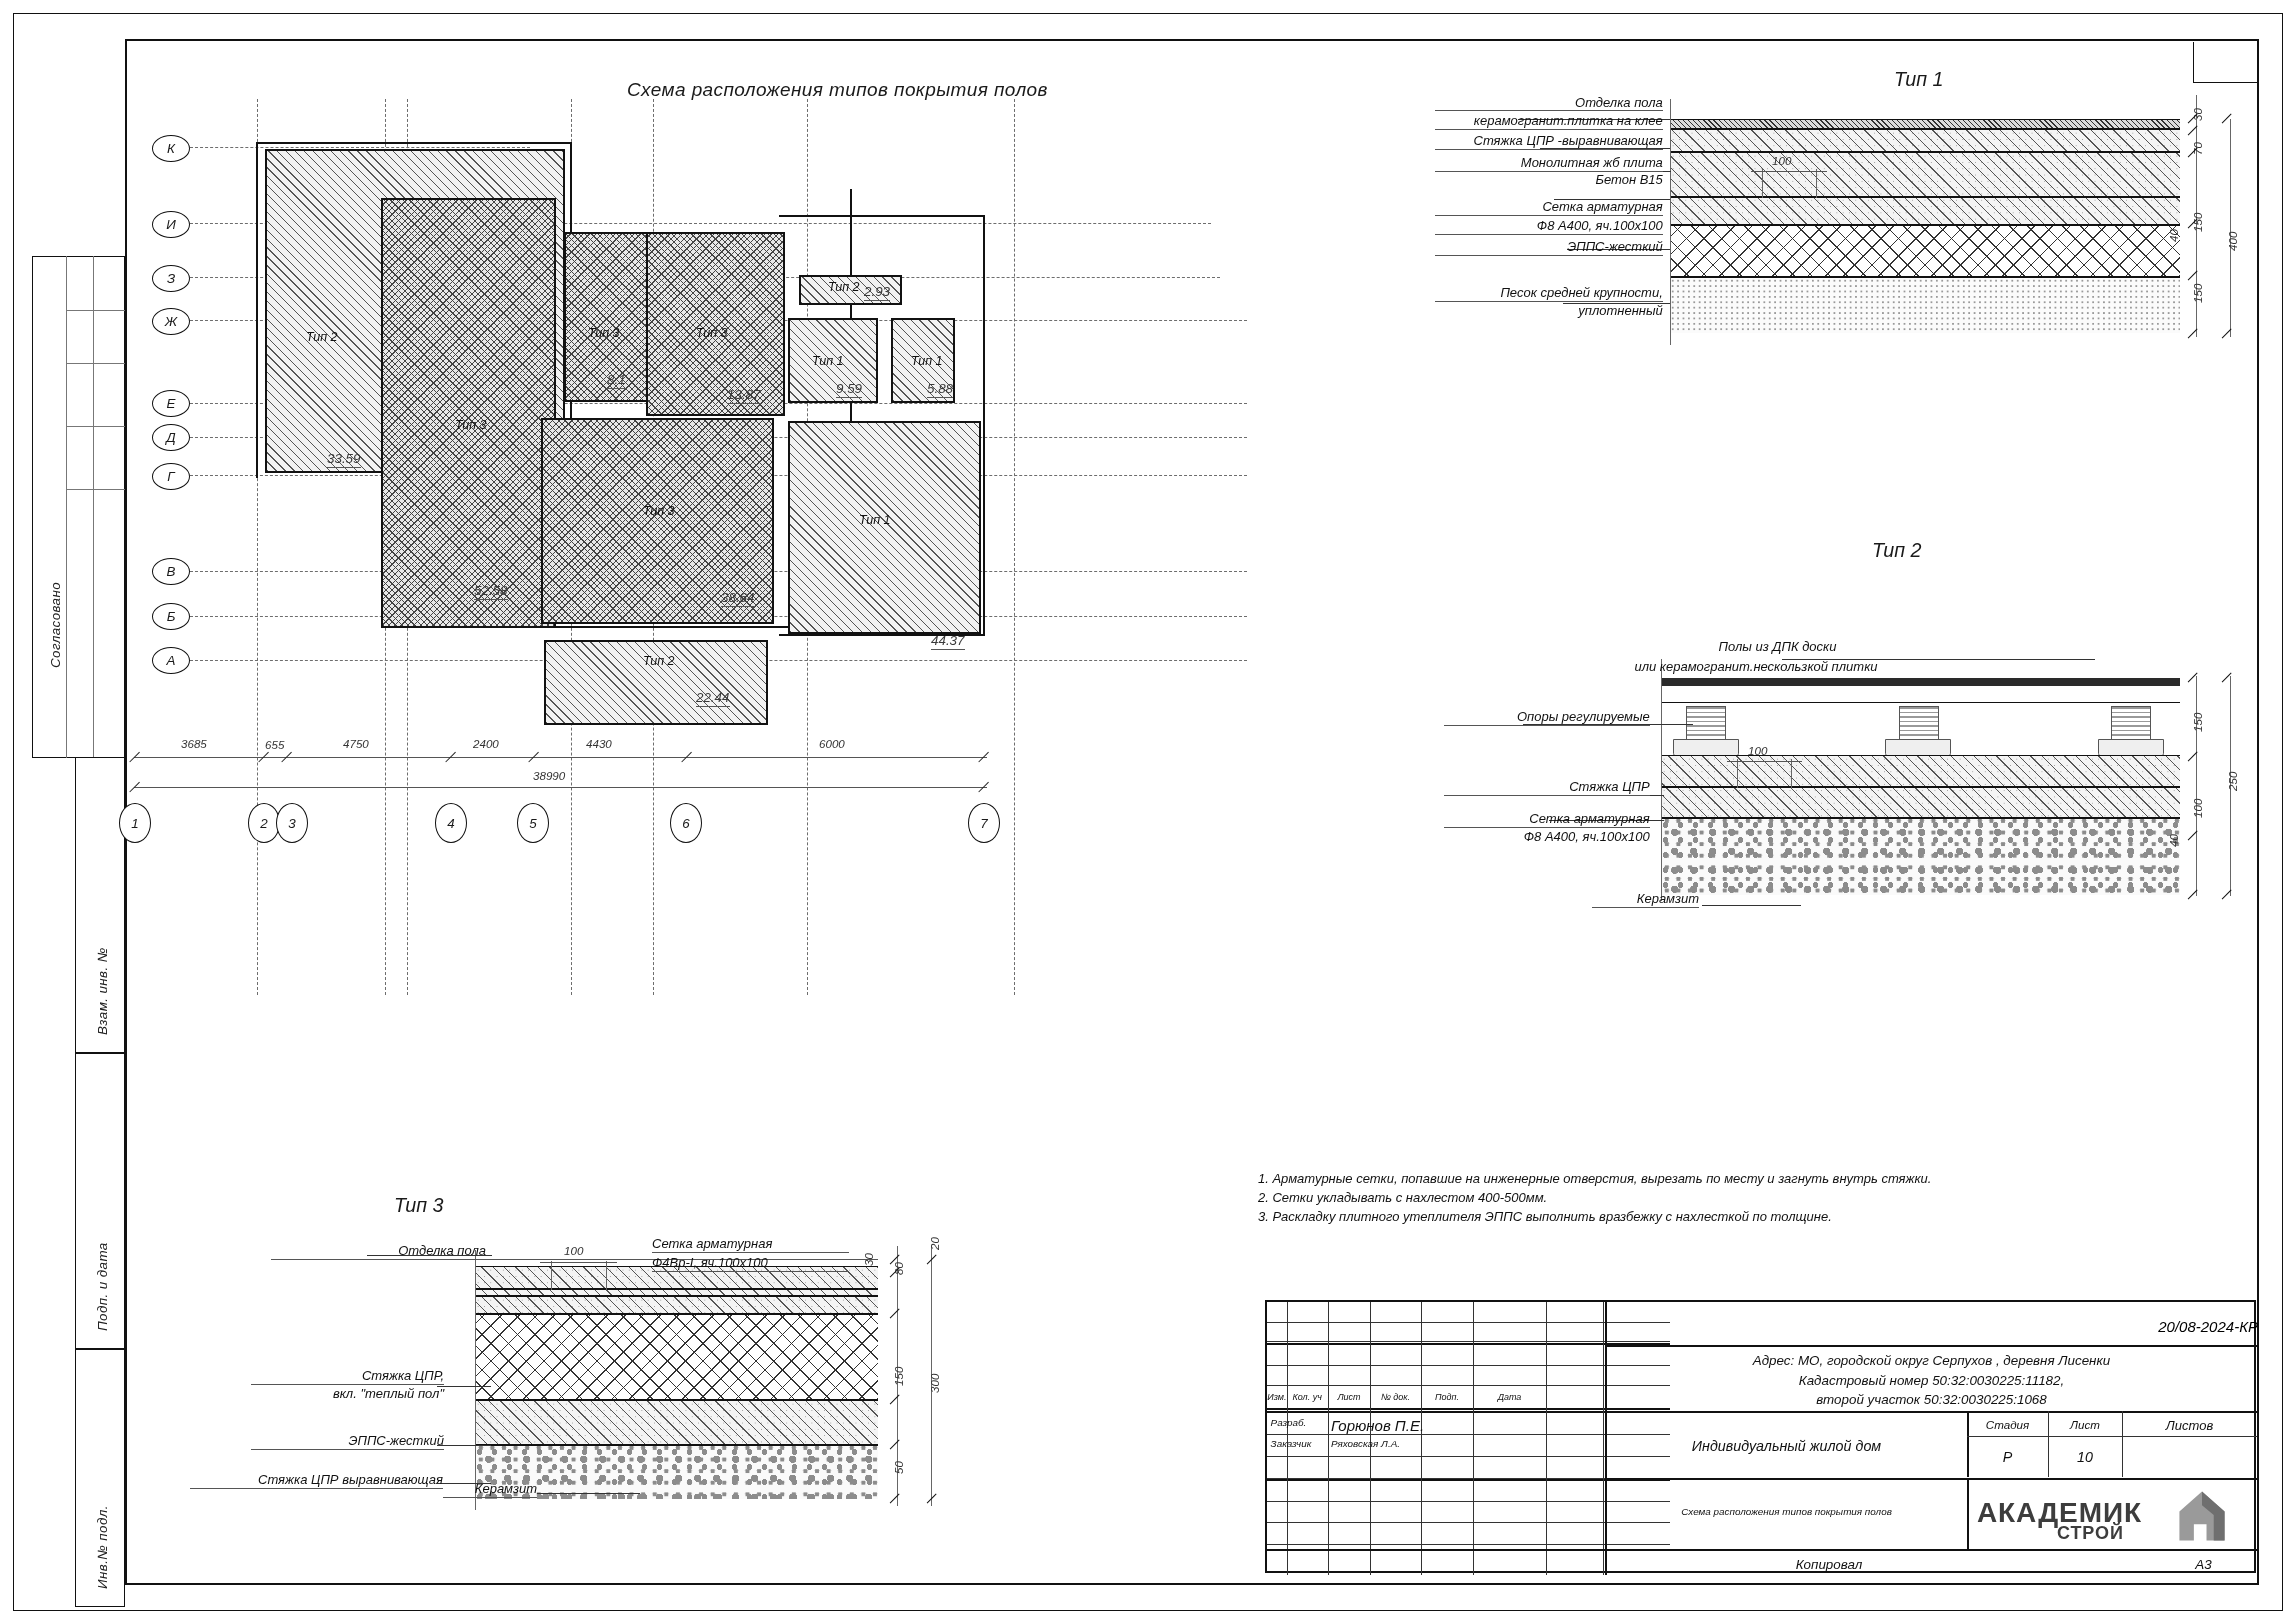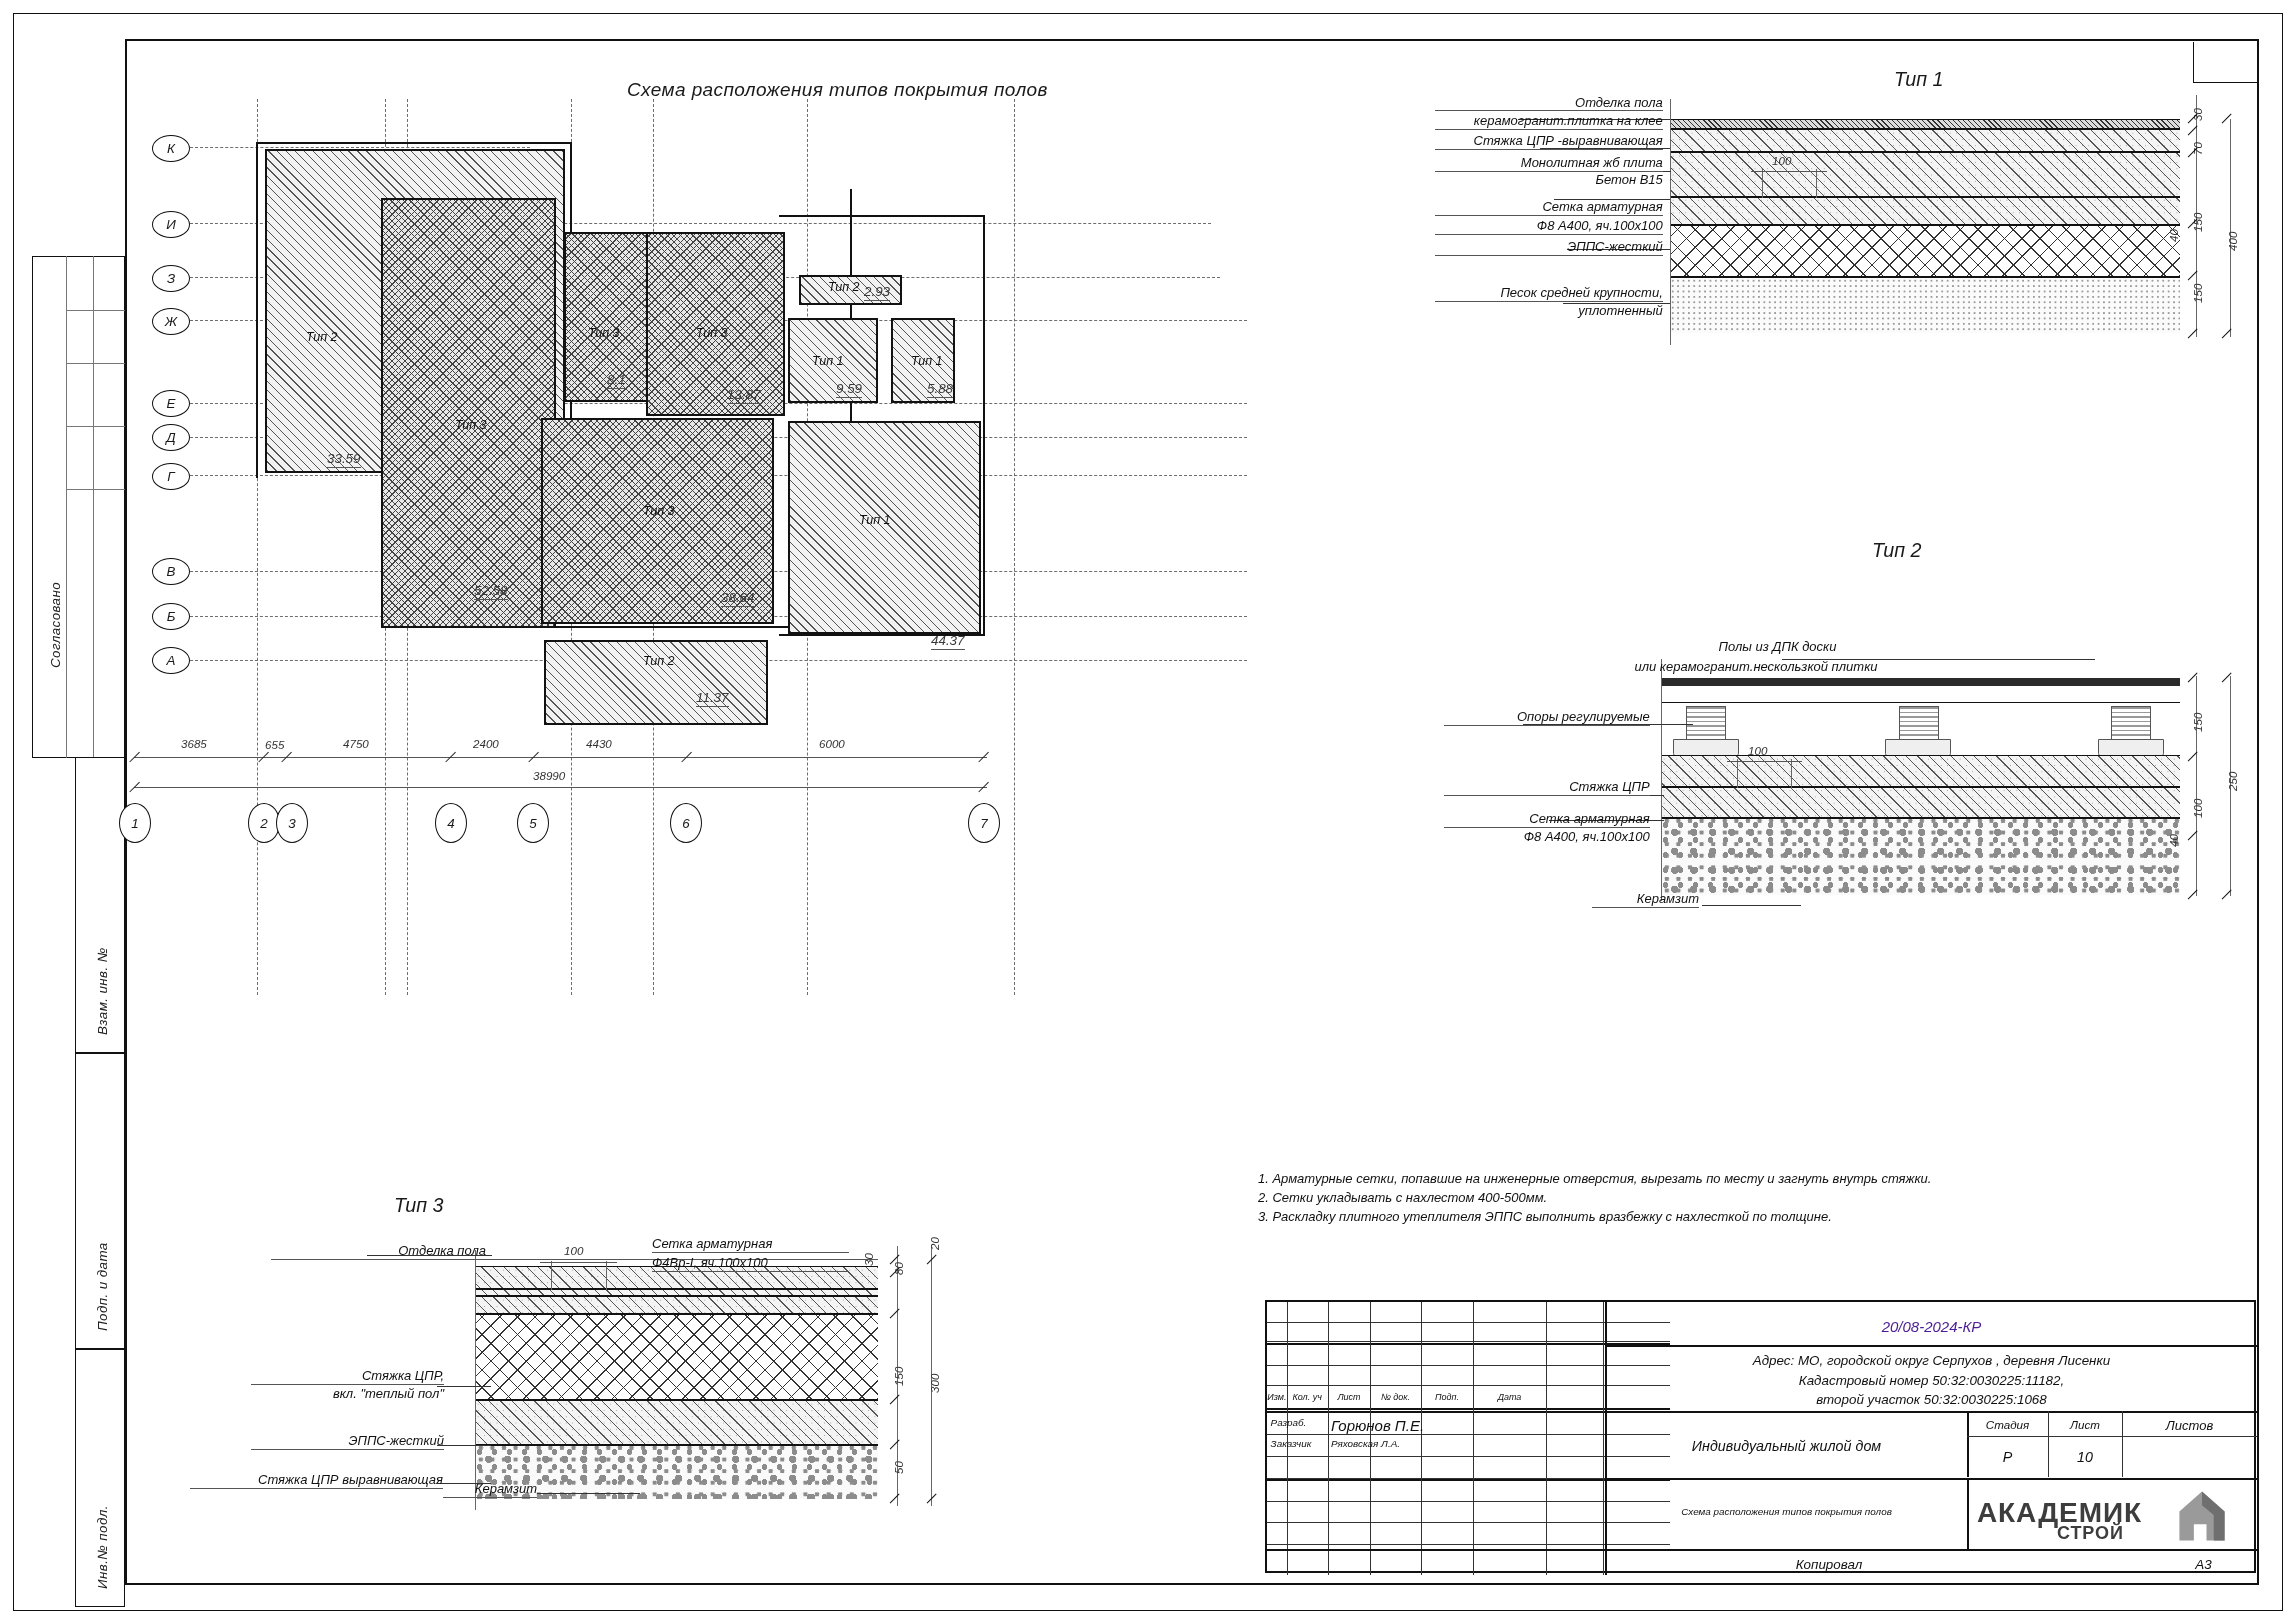--- a/index.html
+++ b/index.html
@@ -64,21 +64,21 @@
   .notes{position:absolute;left:1258px;top:1170px;width:896px;}
   .notes div{font-size:13px;font-style:italic;line-height:1.45;color:#111;white-space:nowrap;}
   
   .tb{position:absolute;left:1265px;top:1300px;width:991px;height:273px;border:2.2px solid #111;box-sizing:border-box;}
   .tb .v{position:absolute;width:0;border-left:0.9px solid #333;}
   .tb .h{position:absolute;height:0;border-top:0.9px solid #333;}
   .tb .vb{position:absolute;width:0;border-left:2px solid #111;}
   .tb .hb{position:absolute;height:0;border-top:2px solid #111;}
   .tbtext{position:absolute;font-size:11.6px;font-style:italic;color:#111;white-space:nowrap;}
   .tbtext.c{text-align:center;}
-  .tbbig{position:absolute;font-size:15px;font-style:italic;color:#4c1d95;white-space:nowrap;text-align:center;}
+  .tbbig{position:absolute;font-size:15px;font-style:italic;color:#000000;white-space:nowrap;text-align:right;}
   .logo{position:absolute;font-weight:bold;letter-spacing:0.9px;}
 </style>
 </head>
 <body>
 
 <div class="sheet">
 
   <div class="frame-outer"></div>
   <div class="frame-inner"></div>
   <div class="corner-notch"></div>
@@ -172,21 +172,21 @@
     <div class="room hB" style="left:407px;top:319px;width:233px;height:206px;"></div>
     <div class="rlabel" style="left:509px;top:405px;">Тип 3</div>
     <div class="rarea" style="left:587px;top:491px;">38.64</div>
 
     <div class="room hA" style="left:654px;top:322px;width:193px;height:213px;"></div>
     <div class="rlabel" style="left:725px;top:414px;">Тип 1</div>
     <div class="rarea" style="left:797px;top:534px;">44.37</div>
 
     <div class="room hA" style="left:410px;top:541px;width:224px;height:85px;"></div>
     <div class="rlabel" style="left:509px;top:555px;">Тип 2</div>
-    <div class="rarea" style="left:562px;top:591px;">11.37</div>
+    <div class="rarea" style="left:562px;top:591px;">22.44</div>
 
     <div class="dimline" style="left:0px;top:658px;width:853px;"></div>
     <div class="dimline" style="left:0px;top:688px;width:853px;"></div>
 
     <div class="dimtick" style="left:0px;top:651px;"></div>
     <div class="dimtick" style="left:129px;top:651px;"></div>
     <div class="dimtick" style="left:152px;top:651px;"></div>
     <div class="dimtick" style="left:316px;top:651px;"></div>
     <div class="dimtick" style="left:399px;top:651px;"></div>
     <div class="dimtick" style="left:552px;top:651px;"></div>

